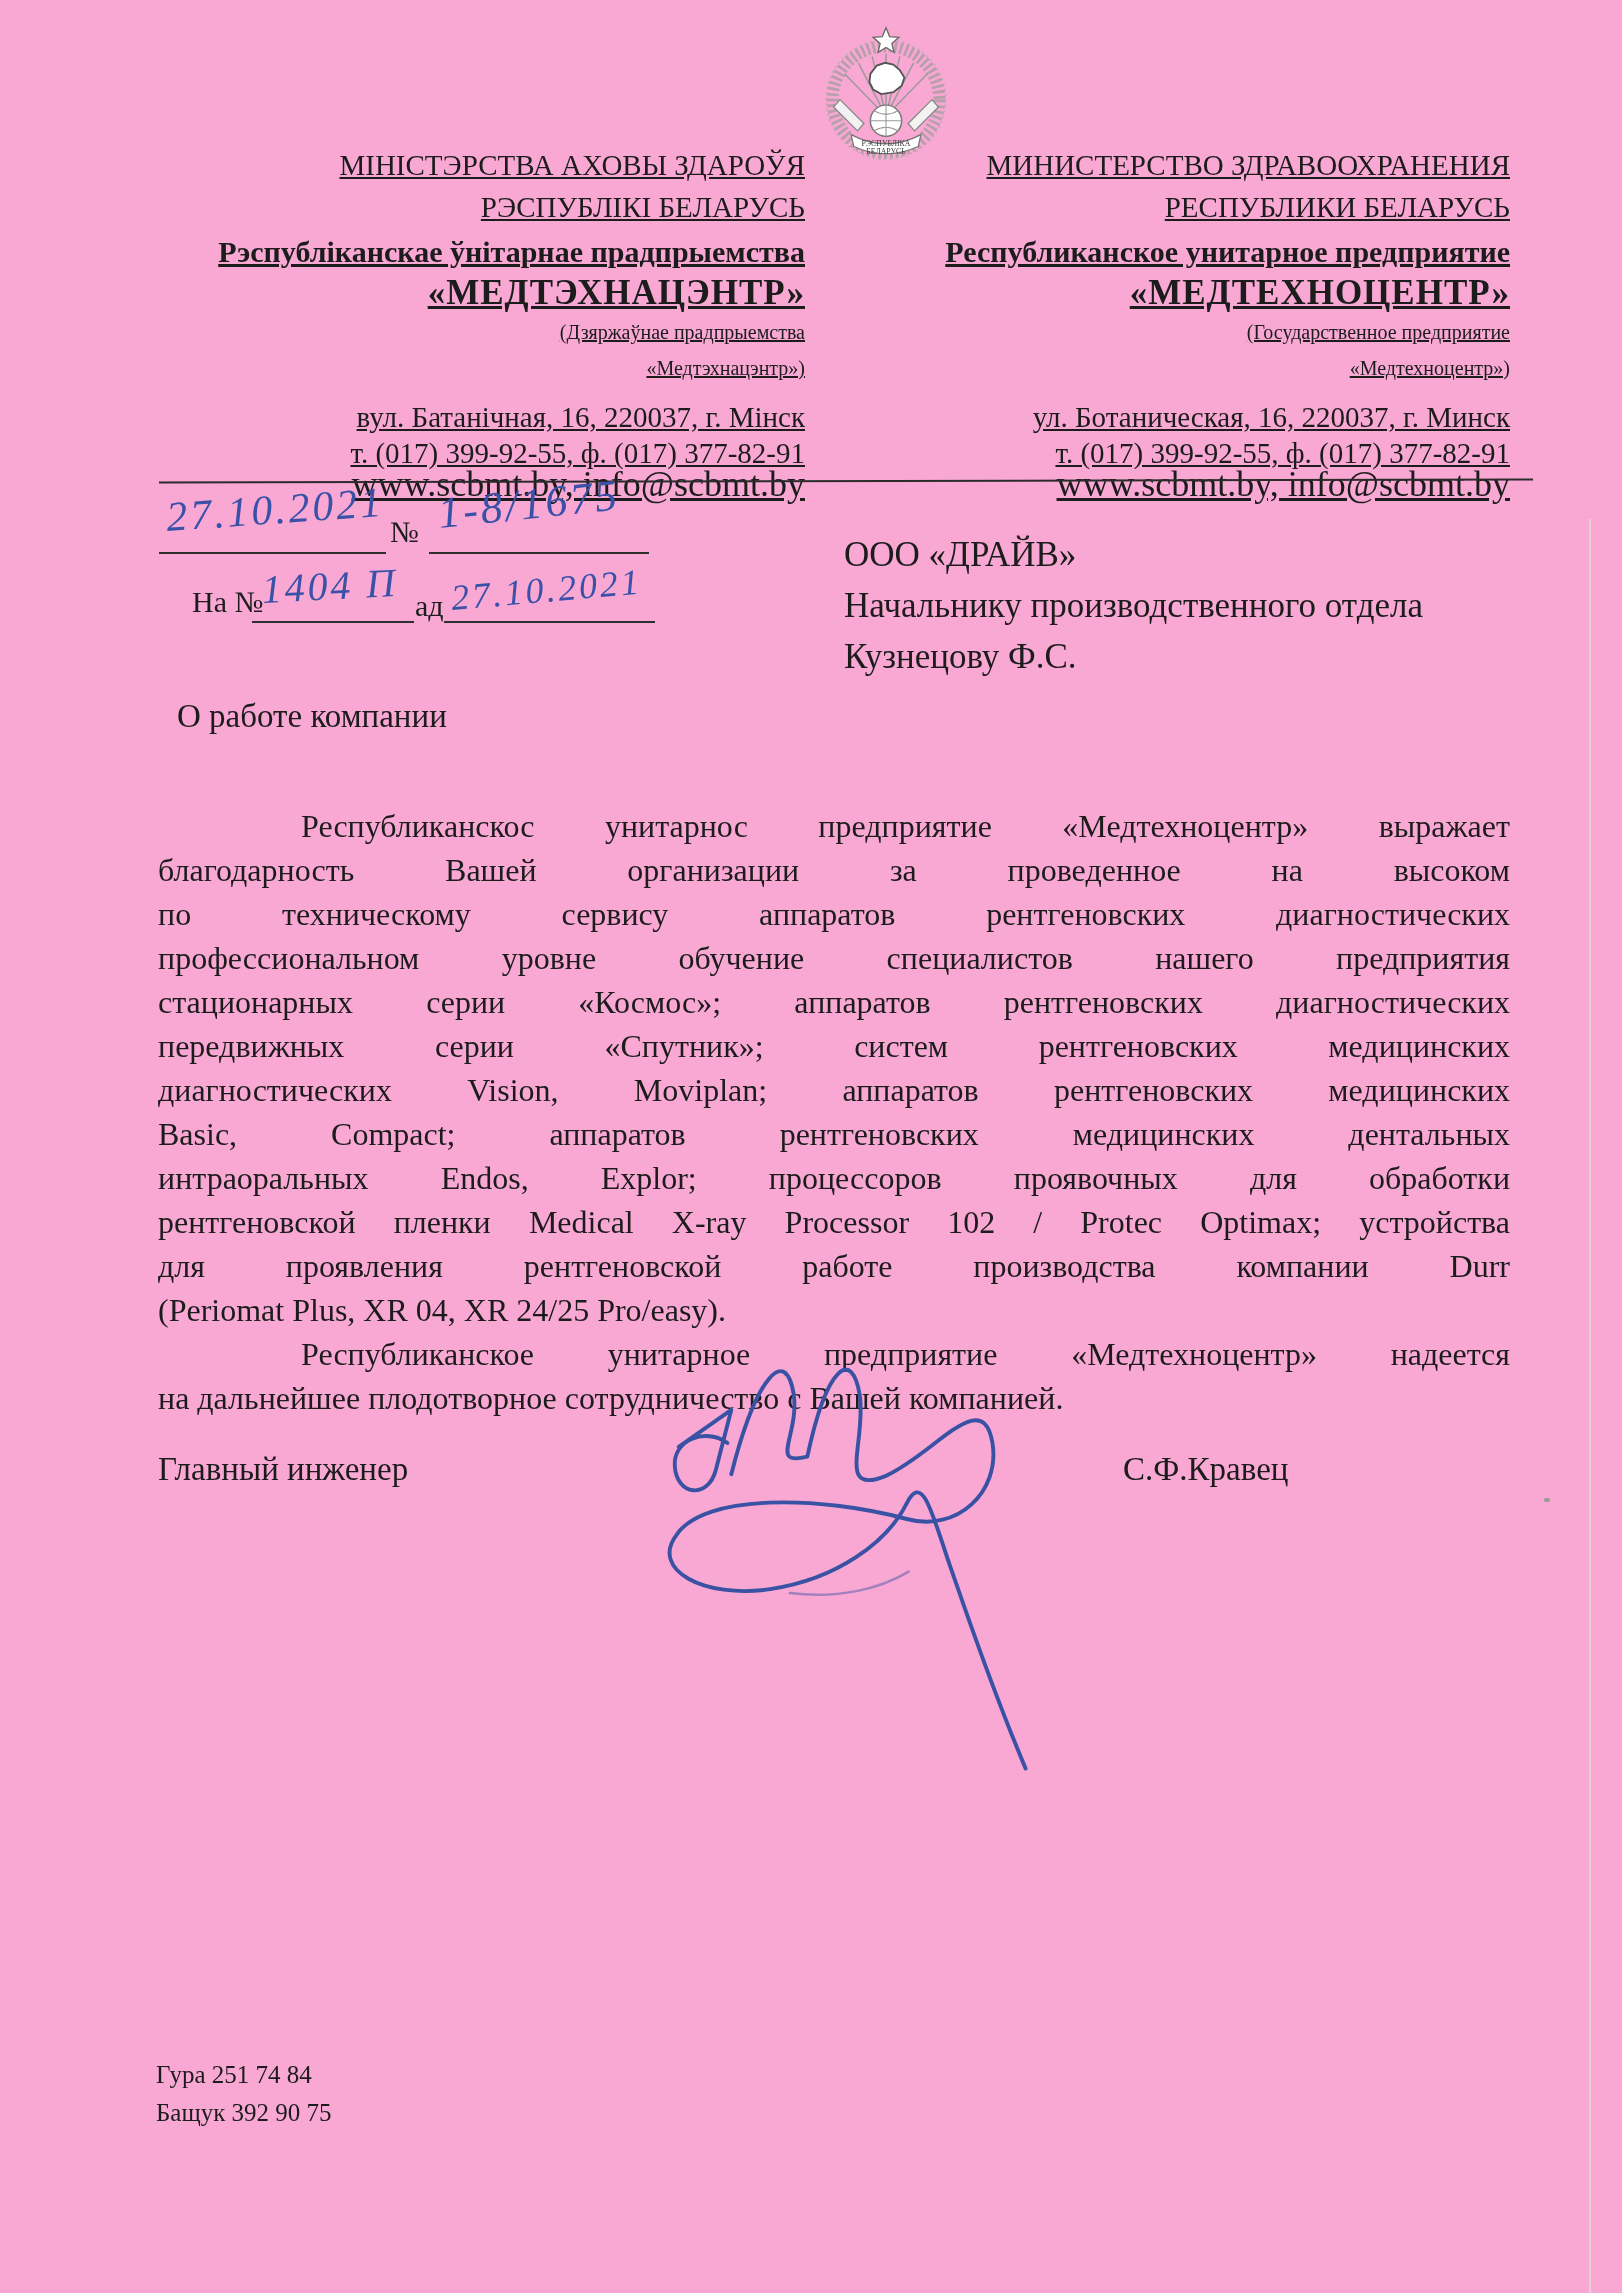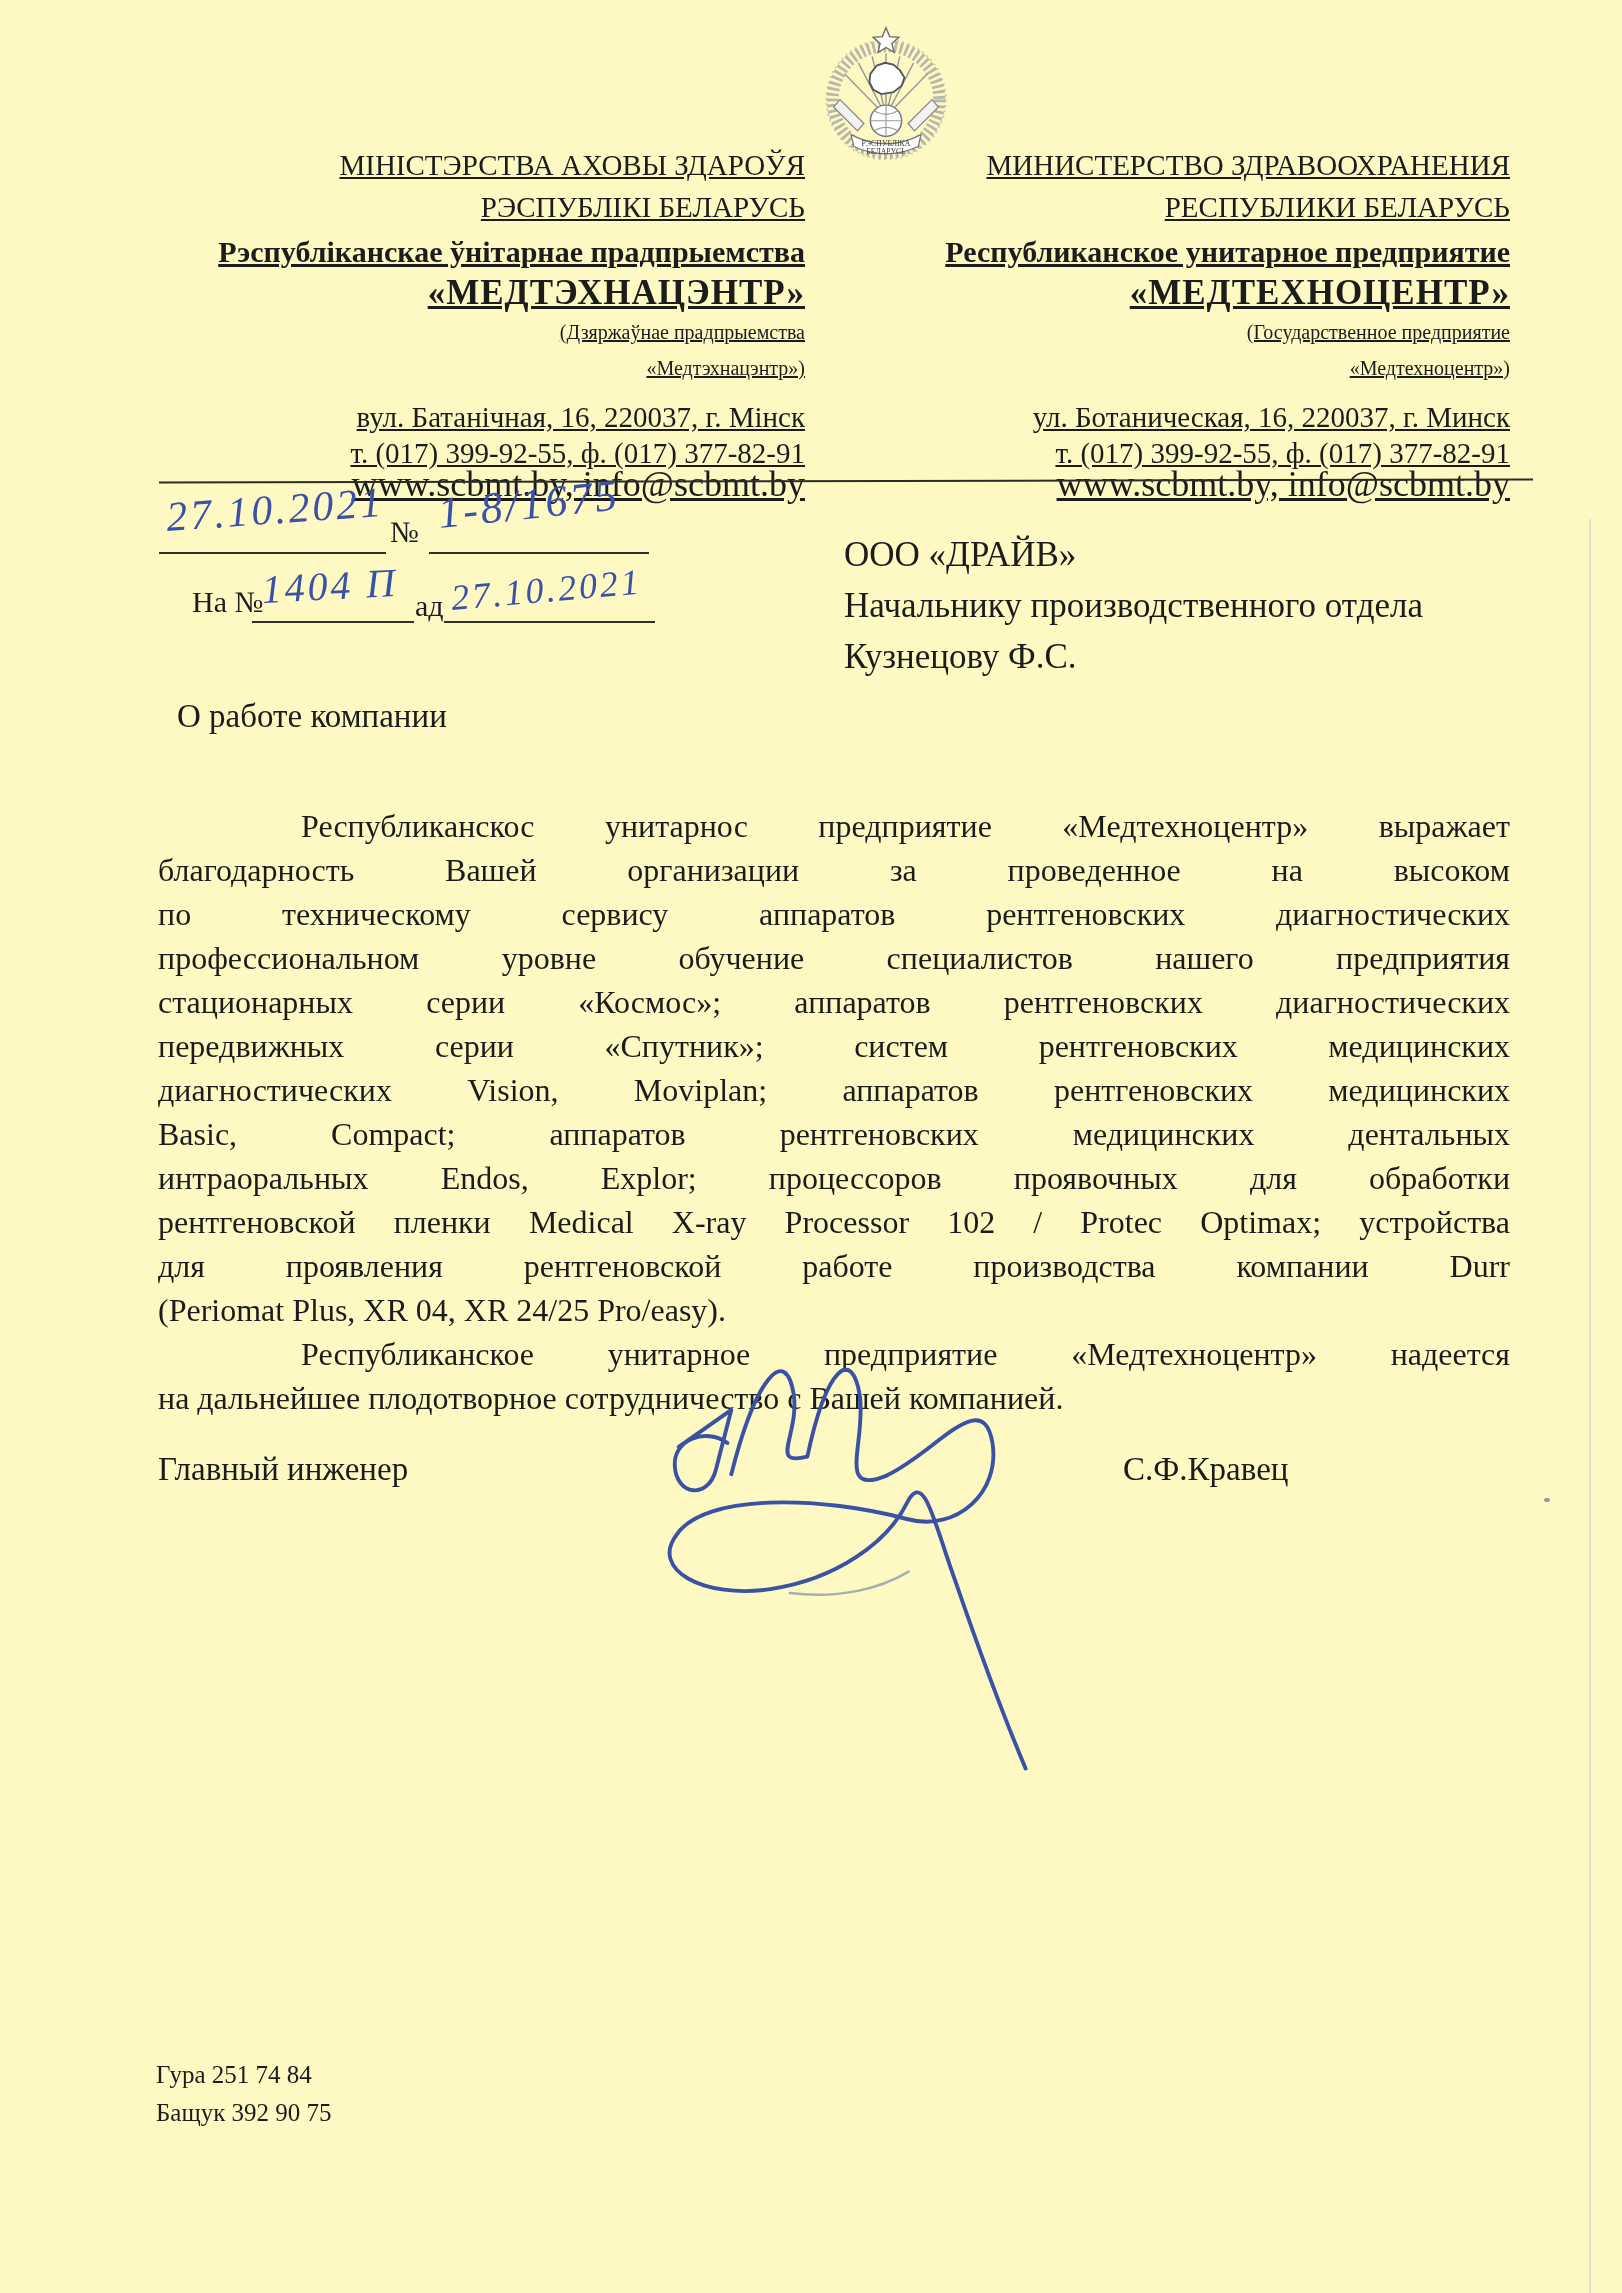--- a/index.html
+++ b/index.html
@@ -1,20 +1,20 @@
 <!DOCTYPE html>
 <html><head>
 <meta charset="utf-8">
 <style>
   html,body{margin:0;padding:0;background:#888;}
   .page{
     position:relative;
     width:1623px;height:2294px;
     margin:0 auto;
-    background:#fef9c3;
+    background:#f9a8d4;
     font-family:"Liberation Serif", serif;
     color:#1c1c1c;
     overflow:hidden;
   }
   
   .emblem{position:absolute;left:817px;top:25px;width:138px;height:140px;}
   
   .lh-col{position:absolute;top:144px;text-align:right;text-decoration:underline;}
   .lh-left{left:154px;width:651px;}
   .lh-right{left:837px;width:673px;}

